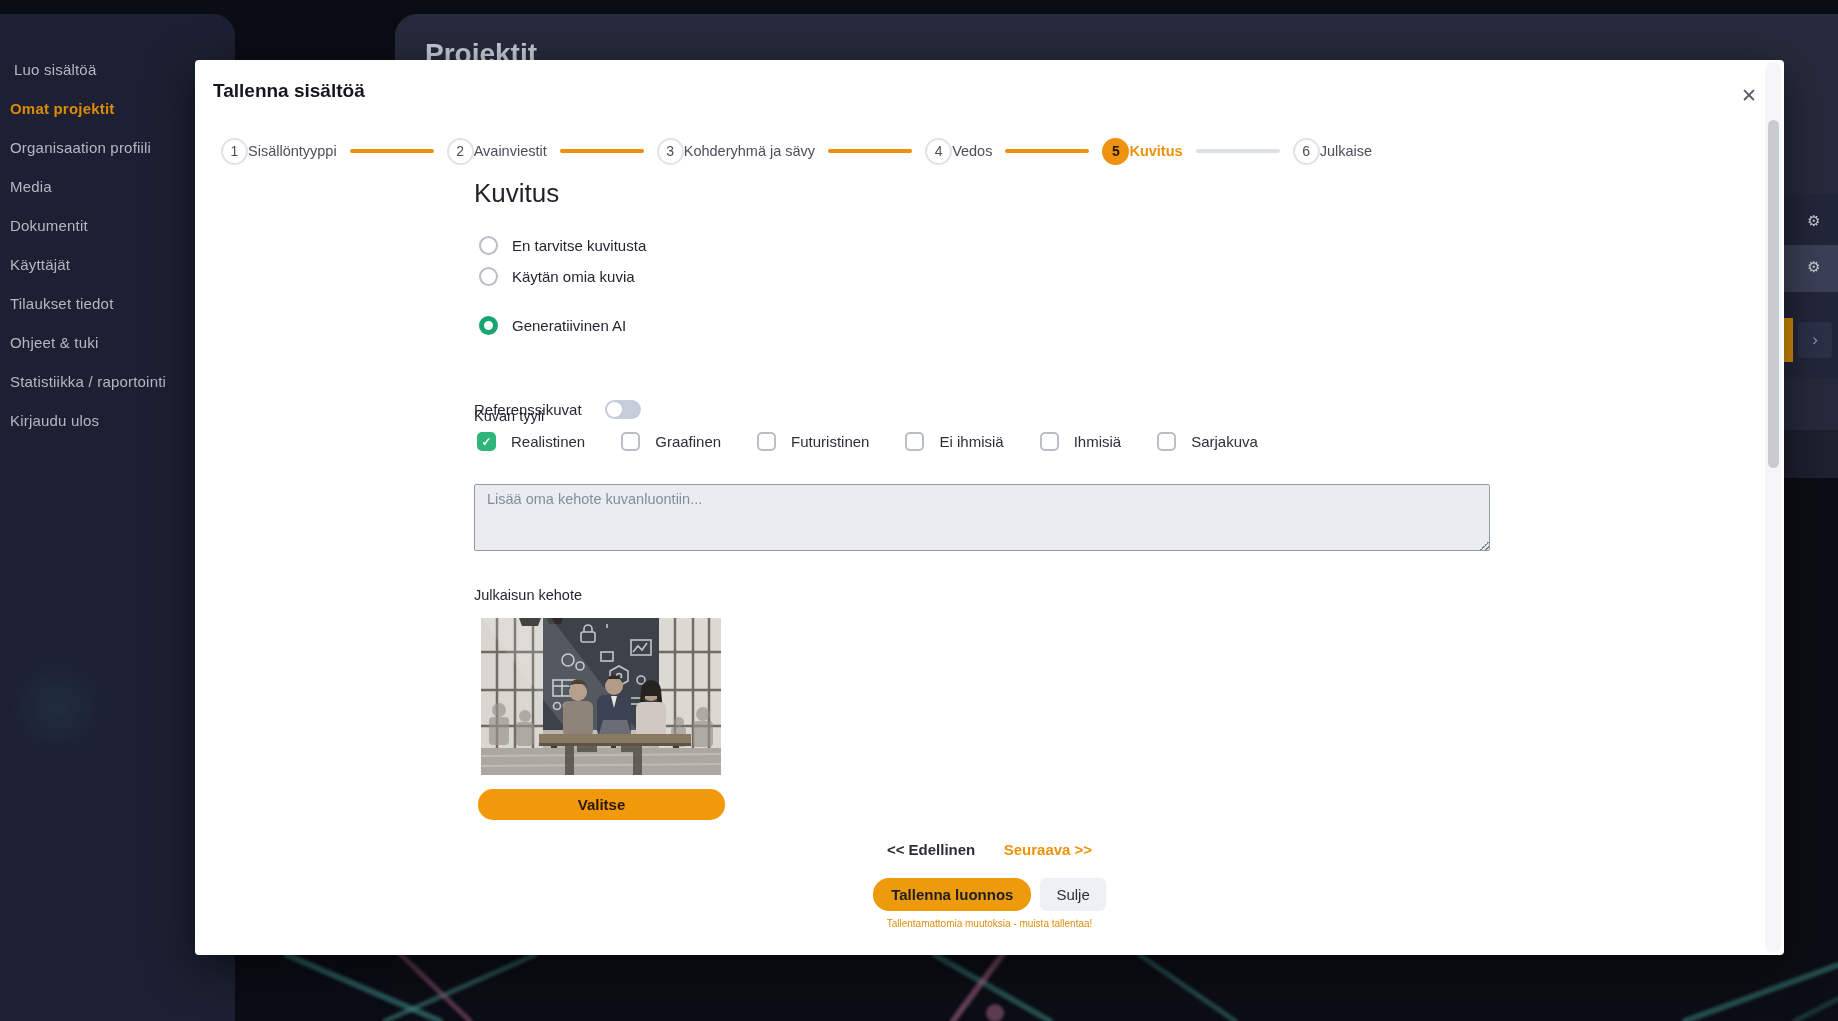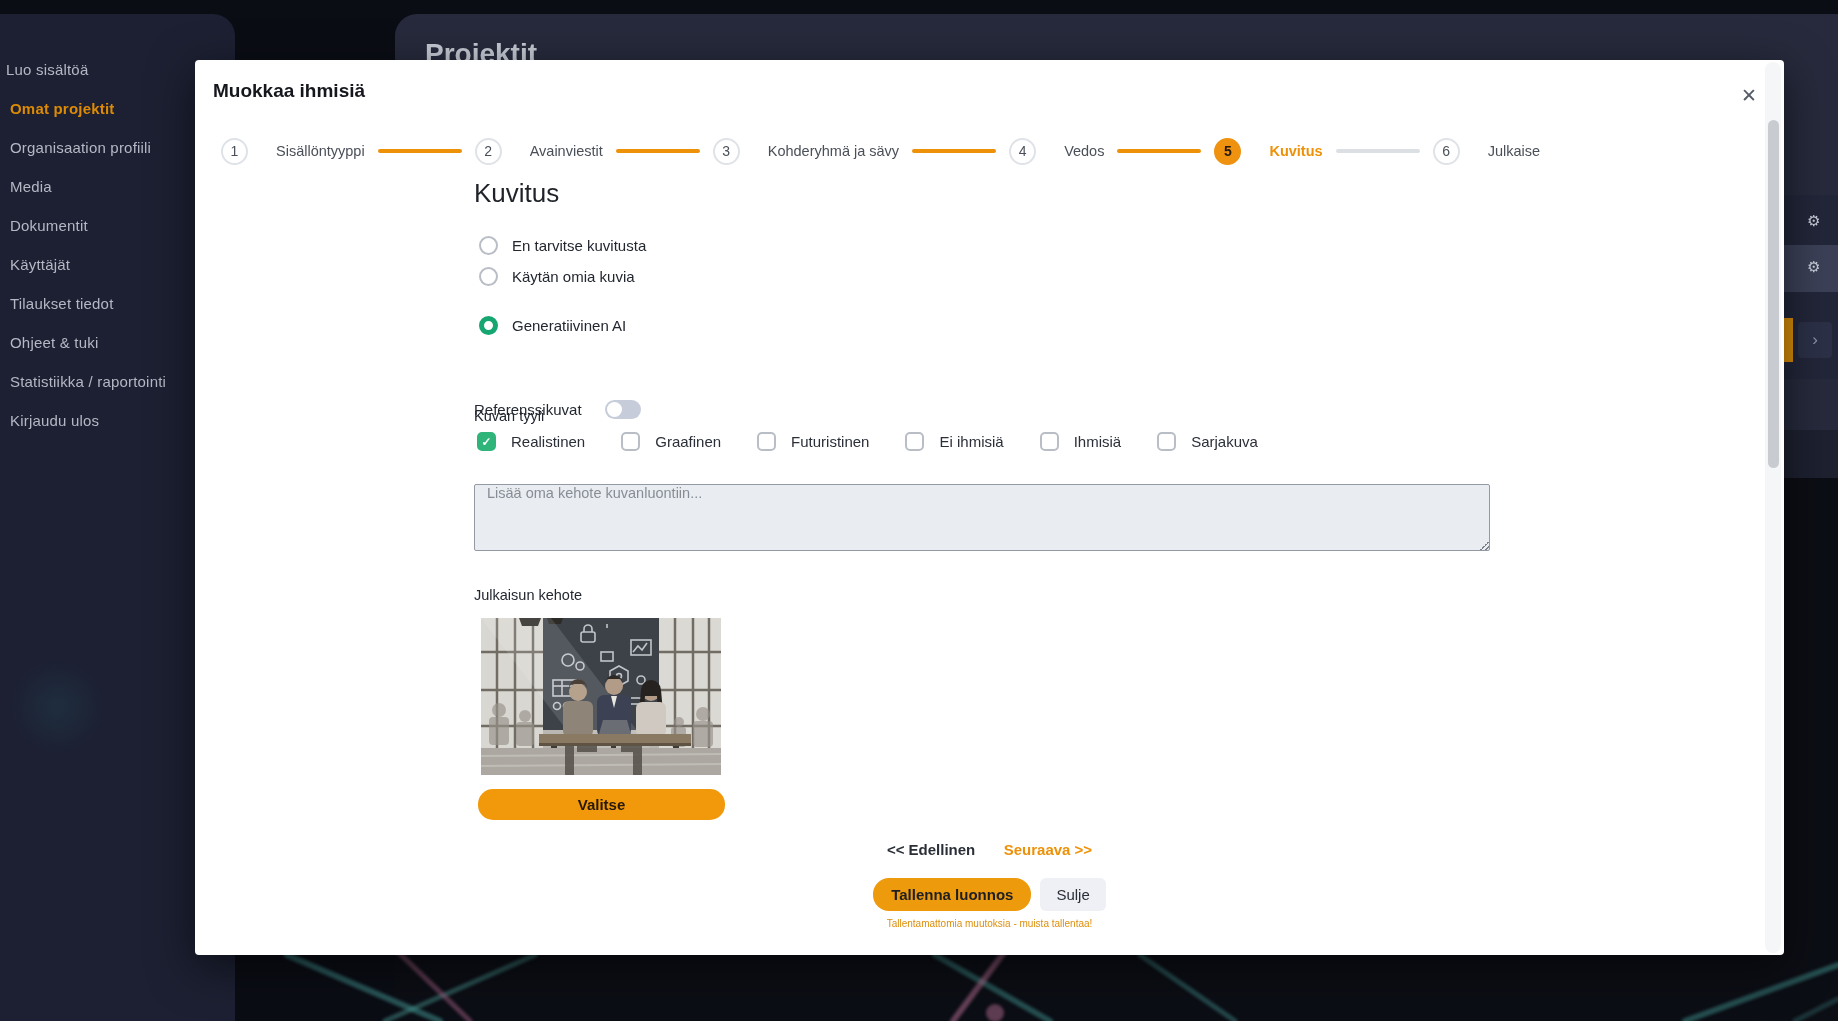--- a/index.html
+++ b/index.html
@@ -8,21 +8,21 @@
   .screen { position:relative; width:1838px; height:1021px; background:#0b0d15; overflow:hidden; }
 
   
   .sidebar { position:absolute; left:0; top:14px; width:235px; height:1007px;
              background:#1c2032; border-top-right-radius:22px; }
   .sidebar-glow { position:absolute; left:10px; top:645px; width:95px; height:95px; border-radius:50%;
                   background:radial-gradient(circle, rgba(45,130,140,.14), rgba(45,130,140,0) 70%); }
   .nav-list { position:absolute; left:0; top:36px; width:100%; }
   .nav-item { padding:11px 10px 11px 10px; font-size:15px; color:#b4b8c4; cursor:pointer; letter-spacing:.2px; }
   .nav-item.active { color:#dd8a05; font-weight:bold; }
-  .nav-item:first-child { padding-left:6px; }
+  .nav-item:first-child { padding-left:14px; }
 
   .content-panel { position:absolute; left:395px; top:14px; width:1443px; height:1007px;
                    background:#262a3c; border-top-left-radius:22px; overflow:hidden; }
   .bg-page-title { position:absolute; left:30px; top:24px; font-size:28px; font-weight:bold; color:#c6cad4; }
   .bg-row-a { position:absolute; left:0; top:181px; width:1443px; height:50px; background:#222639; }
   .bg-row-b { position:absolute; left:0; top:231px; width:1443px; height:47px; background:#3b4057; }
   .bg-row-c { position:absolute; left:0; top:278px; width:1443px; height:87px; background:#222639; }
   .bg-gear { position:absolute; font-size:15px; color:#c7ccd8; }
   .bg-orange-bar { position:absolute; left:1389px; top:304px; width:9px; height:44px; background:#d98e07; }
   .bg-chev-btn { position:absolute; left:1403px; top:308px; width:34px; height:36px; background:#2b3047;
@@ -35,21 +35,21 @@
   .modal { position:absolute; left:195px; top:60px; width:1589px; height:895px; background:#ffffff;
            border-radius:4px; box-shadow:0 12px 45px rgba(0,0,0,.55); }
   .modal-title { position:absolute; left:18px; top:20px; font-size:19px; font-weight:bold; color:#15171c; }
   .modal-close { position:absolute; left:1540px; top:21px; width:28px; height:28px; font-size:19px; color:#555b66;
                  display:flex; align-items:center; justify-content:center; cursor:pointer; }
 
   .stepper { position:absolute; left:26px; top:76px; height:30px; display:flex; align-items:center; }
   .step { display:flex; align-items:center; }
   .step-circle { width:27px; height:27px; border-radius:50%; background:#fff; border:2px solid #dfe2e6;
                  display:flex; align-items:center; justify-content:center; font-size:14px; color:#4a4f58; }
-  .step-label { margin-left:28px; font-size:14.5px; color:#4a4f58; font-weight:500; white-space:nowrap; }
+  .step-label { margin-left:0; font-size:14.5px; color:#4a4f58; font-weight:500; white-space:nowrap; }
   .step.active .step-circle { background:#ee9210; border-color:#ee9210; color:#241806; font-weight:bold; }
   .step.active .step-label { color:#ed9108; font-weight:bold; }
   .connector { width:84px; height:4px; border-radius:2px; background:#ed9108; margin:0 13px; }
   .connector.todo { background:#dcdfe3; }
 
   .content-h2 { position:absolute; left:279px; top:118px; font-size:26px; color:#1f2228; font-weight:500; }
 
   .radio-row { position:absolute; left:284px; display:flex; align-items:center; cursor:pointer; }
   .radio-circle { width:19px; height:19px; border-radius:50%; background:#fff; border:2px solid #b9bec6; }
   .radio-circle.selected { border:5.5px solid #16a672; }
@@ -62,21 +62,21 @@
 
   .style-label { position:absolute; left:279px; top:348px; font-size:14.5px; color:#232730; }
   .style-row { position:absolute; left:282px; top:372px; display:flex; align-items:center; }
   .cb-item { display:flex; align-items:center; margin-right:36px; cursor:pointer; }
   .cb-box { width:19px; height:19px; border-radius:5px; background:#fff; border:2px solid #b9bec6;
             display:flex; align-items:center; justify-content:center; }
   .cb-box.checked { background:#2fb579; border-color:#2fb579; color:#fff; font-size:12px; font-weight:bold; }
   .cb-label { margin-left:15px; font-size:15px; color:#2b2f38; font-weight:500; }
 
   .prompt-area { position:absolute; left:279px; top:424px; width:1016px; height:67px; background:#e9ecf0;
-                 border:1px solid #949aa4; border-radius:2px; resize:none; padding:0 12px;
+                 border:1px solid #949aa4; border-radius:2px; resize:none; padding:6px 12px;
                  font-family:"Liberation Sans", sans-serif; font-size:14.5px; color:#30343c; }
   .prompt-area::placeholder { color:#878d96; }
   .resize-grip { position:absolute; left:1285px; top:481px; width:9px; height:9px;
                  background:linear-gradient(135deg, transparent 50%, #7c828c 50%, #7c828c 60%, transparent 60%, transparent 75%, #7c828c 75%, #7c828c 85%, transparent 85%); }
 
   .illu-label { position:absolute; left:279px; top:527px; font-size:14.5px; color:#232730; }
   .thumb { position:absolute; left:286px; top:558px; width:240px; height:157px; cursor:pointer; }
   .select-btn { position:absolute; left:283px; top:729px; width:247px; height:31px; background:#f2990b;
                 border:none; border-radius:15px; font-size:15px; font-weight:bold; color:#26190a; cursor:pointer;
                 font-family:"Liberation Sans", sans-serif; }
@@ -145,21 +145,21 @@
       <line x1="700" y1="0" x2="815" y2="66" stroke="#3f8f8c" stroke-width="6" opacity="0.5"></line>
       <line x1="770" y1="-4" x2="718" y2="66" stroke="#b06a8f" stroke-width="6" opacity="0.55"></line>
       <line x1="905" y1="0" x2="1000" y2="66" stroke="#3f8f8c" stroke-width="5" opacity="0.45"></line>
       <circle cx="760" cy="58" r="9" fill="#b06a8f" opacity="0.5"></circle>
       <line x1="1450" y1="66" x2="1603" y2="10" stroke="#3f8f8c" stroke-width="6" opacity="0.5"></line>
       <line x1="1560" y1="66" x2="1603" y2="44" stroke="#2e6f6d" stroke-width="5" opacity="0.4"></line>
     </g>
   </svg>
 
   <div class="modal">
-    <div class="modal-title">Muokkaa ihmisiä</div>
+    <div class="modal-title">Tallenna sisältöä</div>
     <div class="modal-close">✕</div>
 
     <div class="stepper">
       <div class="step">
         <div class="step-circle">1</div>
         <div class="step-label">Sisällöntyyppi</div>
       </div>
       <div class="connector"></div>
       <div class="step">
         <div class="step-circle">2</div>

